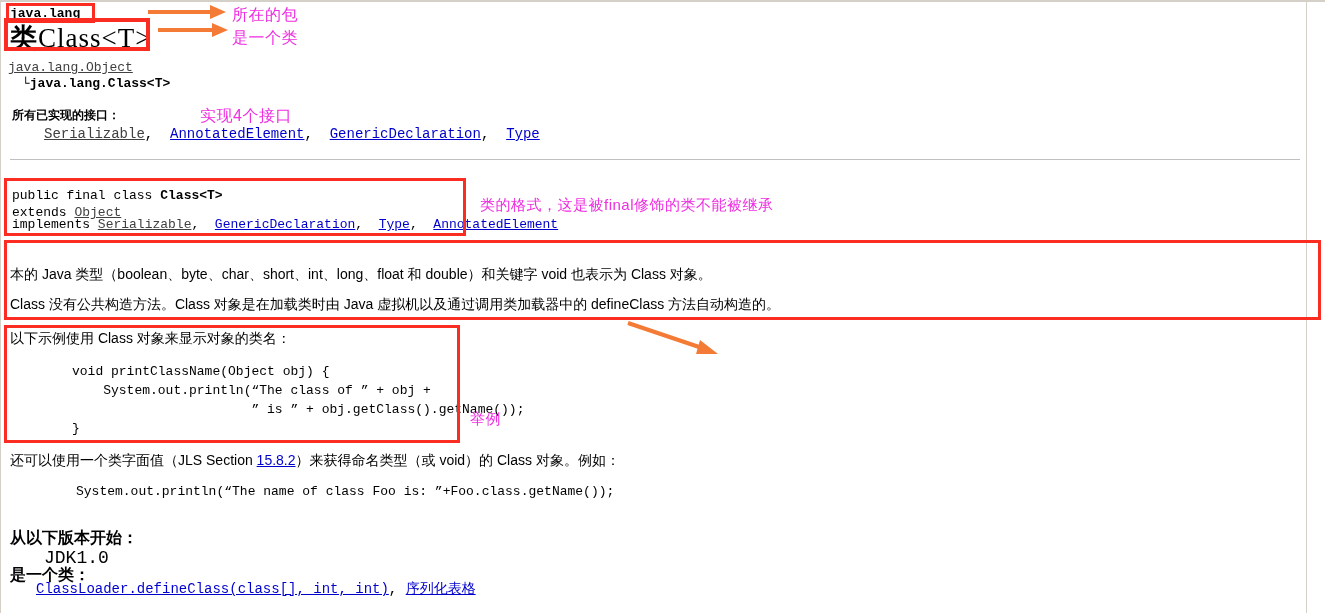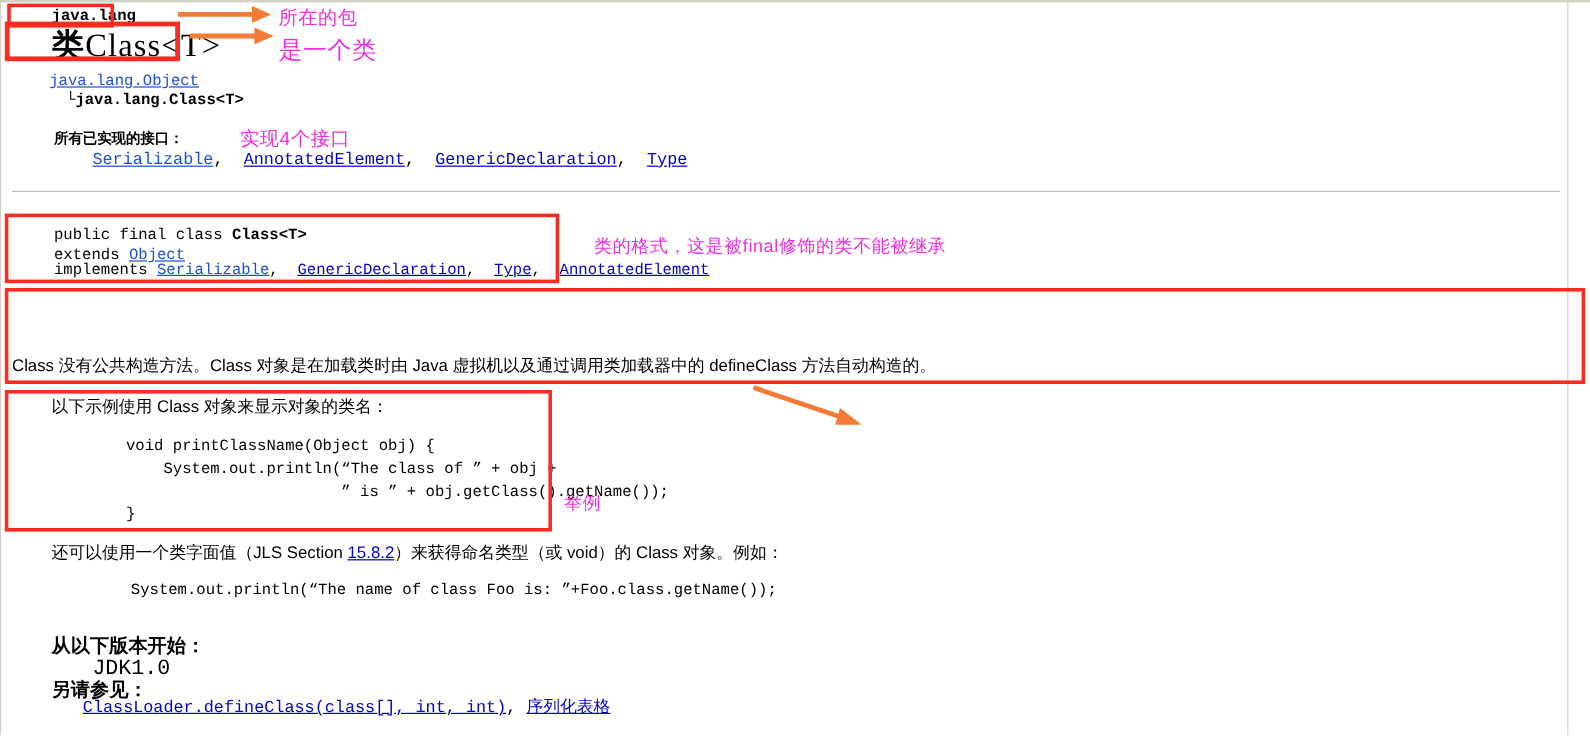--- a/index.html
+++ b/index.html
@@ -45,29 +45,29 @@
   }
 
   
   .mono {
     font-family: "Liberation Mono", "DejaVu Sans Mono", monospace;
   }
   .cjk {
     font-family: "Liberation Sans", "DejaVu Sans", sans-serif;
   }
 
-  .abs { position: absolute; white-space: pre; padding-left: 33px; }
+  .abs { position: absolute; white-space: pre; }
 
   
   .lnk {
     color: #0000cc;
     text-decoration: underline;
   }
   .lnk-visited {
-    color: #1d4ed8;
+    color: #404040;
     text-decoration: underline;
   }
 
   
   .redbox {
     position: absolute;
     border: 3px solid #fb2c22;
     box-sizing: border-box;
     pointer-events: none;
   }
@@ -173,36 +173,37 @@
   <div class="abs mono" id="iface-list"><a class="lnk-visited" href="#">Serializable</a><span>,  </span><a class="lnk" href="#">AnnotatedElement</a><span>,  </span><a class="lnk" href="#">GenericDeclaration</a><span>,  </span><a class="lnk" href="#">Type</a></div>
 
   <hr class="sep">
 
   <div class="abs mono" id="decl-line1"><span>public final class </span><b>Class&lt;T&gt;</b></div>
 
   <div class="abs mono" id="decl-line2"><span>extends </span><a class="lnk-visited" href="#">Object</a></div>
 
   <div class="abs mono" id="decl-line3"><span>implements </span><a class="lnk-visited" href="#">Serializable</a><span>,  </span><a class="lnk" href="#">GenericDeclaration</a><span>,  </span><a class="lnk" href="#">Type</a><span>,  </span><a class="lnk" href="#">AnnotatedElement</a></div>
 
+  <div class="para-line cjk" id="desc-p1l2">本的 Java 类型（boolean、byte、char、short、int、long、float 和 double）和关键字 void 也表示为 Class 对象。</div>
   <div class="para-line cjk" id="desc-p2l1">Class 没有公共构造方法。Class 对象是在加载类时由 Java 虚拟机以及通过调用类加载器中的 defineClass 方法自动构造的。</div>
 
   <div class="abs cjk" id="ex-intro">以下示例使用 Class 对象来显示对象的类名：</div>
   <div class="abs mono" id="ex-code"><span>void printClassName(Object obj) {</span>
 <span>    System.out.println(“The class of ” + obj +</span>
 <span>                       ” is ” + obj.getClass().getName());</span>
 <span>}</span></div>
 
   <div class="abs cjk" id="jls-line"><span>还可以使用一个类字面值（JLS Section </span><a class="lnk" href="#">15.8.2</a><span>）来获得命名类型（或 void）的 Class 对象。例如：</span></div>
 
   <div class="abs mono" id="jls-code">System.out.println(“The name of class Foo is: ”+Foo.class.getName());</div>
 
   <div class="abs cjk" id="since-heading">从以下版本开始：</div>
   <div class="abs mono" id="since-value">JDK1.0</div>
 
-  <div class="abs cjk" id="seealso-heading">另请参见：</div>
+  <div class="abs cjk" id="seealso-heading">是一个类：</div>
   <div class="abs mono" id="seealso-list"><a class="lnk" href="#">ClassLoader.defineClass(class[], int, int)</a><span>, </span><a class="lnk cjk" href="#">序列化表格</a></div>
 
   <div class="redbox" style="left:6px;  top:3px;   width:89px;  height:20px;"></div>
   <div class="redbox redbox-thick" style="left:4px; top:18px; width:146px; height:33px;"></div>
   <div class="redbox" style="left:4px; top:178px; width:462px; height:58px;"></div>
   <div class="redbox" style="left:4px; top:240px; width:1317px; height:80px;"></div>
   <div class="redbox" style="left:4px; top:325px; width:456px; height:118px;"></div>
 
   <svg class="arrow" style="left:148px; top:4px;" width="80" height="16" viewBox="0 0 80 16">
     <line x1="0" y1="8" x2="64" y2="8" stroke="#f47b35" stroke-width="4"></line>
@@ -214,22 +215,22 @@
     <polygon points="54,1 70,8 54,15" fill="#f47b35"></polygon>
   </svg>
 
   <svg class="arrow" style="left:626px; top:320px;" width="100" height="40" viewBox="0 0 100 40">
     <line x1="2" y1="3" x2="82" y2="30" stroke="#f47b35" stroke-width="4"></line>
     <polygon points="74,20 92,34 70,34" fill="#f47b35"></polygon>
   </svg>
 
   <div class="anno" style="left:232px; top:5px;  font-size:16px;">所在的包</div>
 
-  <div class="anno" style="left:232px; top:28px; font-size:20px;">是一个类</div>
+  <div class="anno" style="left:232px; top:28px; font-size:16px;">是一个类</div>
 
   <div class="anno" style="left:200px; top:106px; font-size:16px;">实现4个接口</div>
 
-  <div class="anno" style="left:480px; top:196px; font-size:15px;margin-left:15px;">类的格式，这是被final修饰的类不能被继承</div>
+  <div class="anno" style="left:480px; top:196px; font-size:15px;">类的格式，这是被final修饰的类不能被继承</div>
 
 
   <div class="anno" style="left:470px; top:410px; font-size:15px;">举例</div>
 
 </div>
 
 </body></html>

